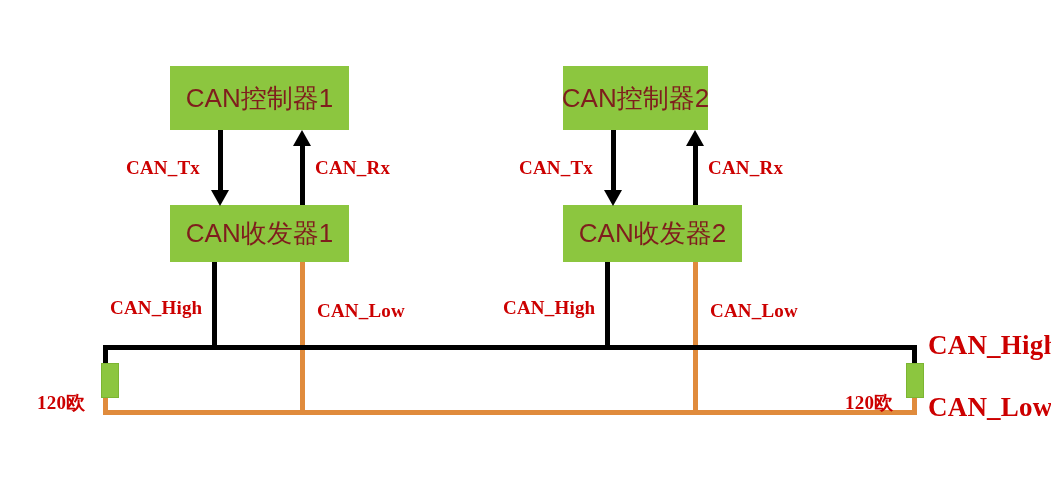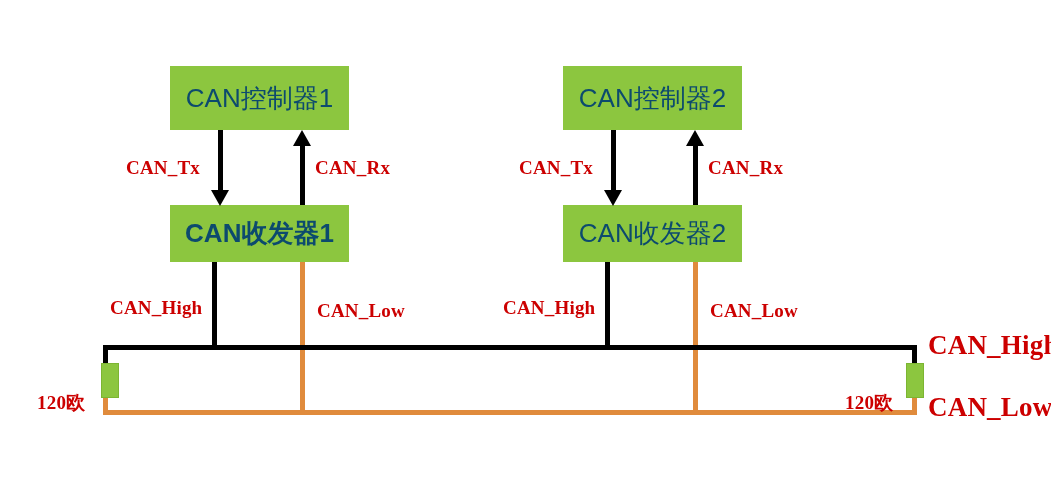--- a/index.html
+++ b/index.html
@@ -16,21 +16,21 @@
     font-family: "Liberation Sans", sans-serif;
   }
 
   
   .block {
     position: absolute;
     background: #8CC63F;
     display: flex;
     align-items: center;
     justify-content: center;
-    color: #0c4a6e;
+    color: #7f1d1d;
     font-family: "Liberation Sans", sans-serif;
     font-size: 26px;
     font-weight: 400;
     letter-spacing: 0px;
     white-space: nowrap;
   }
 
   
   .wire-v {
     position: absolute;
@@ -95,39 +95,39 @@
 </style>
 </head>
 <body>
 
 <div id="canvas">
 
   <div class="block" style="left:170px; top:66px; width:179px; height:64px;">
     <span>CAN控制器1</span>
   </div>
 
-  <div class="block" style="left:170px; top:205px; width:179px; height:57px;font-weight:bold;">
+  <div class="block" style="left:170px; top:205px; width:179px; height:57px;">
     <span>CAN收发器1</span>
   </div>
 
   <div class="sig" style="left:218px; top:130px; height:61px;"></div>
   <div class="arrowhead down" style="left:211px; top:190px;"></div>
   <div class="rlabel" style="left:126px; top:157px;">CAN_Tx</div>
 
   <div class="sig" style="left:300px; top:145px; height:60px;"></div>
   <div class="arrowhead up" style="left:293px; top:130px;"></div>
   <div class="rlabel" style="left:315px; top:157px;">CAN_Rx</div>
 
   <div class="wire-v" style="left:212px; top:262px; height:88px;"></div>
   <div class="rlabel" style="left:110px; top:297px;">CAN_High</div>
 
   <div class="wire-v low" style="left:300px; top:262px; height:153px;"></div>
   <div class="rlabel" style="left:317px; top:300px;">CAN_Low</div>
 
-  <div class="block" style="left:563px; top:66px; width:179px; height:64px;">
+  <div class="block" style="left:563px; top:66px; width:145px; height:64px;">
     <span>CAN控制器2</span>
   </div>
 
   <div class="block" style="left:563px; top:205px; width:179px; height:57px;">
     <span>CAN收发器2</span>
   </div>
 
   <div class="sig" style="left:611px; top:130px; height:61px;"></div>
   <div class="arrowhead down" style="left:604px; top:190px;"></div>
   <div class="rlabel" style="left:519px; top:157px;">CAN_Tx</div>

